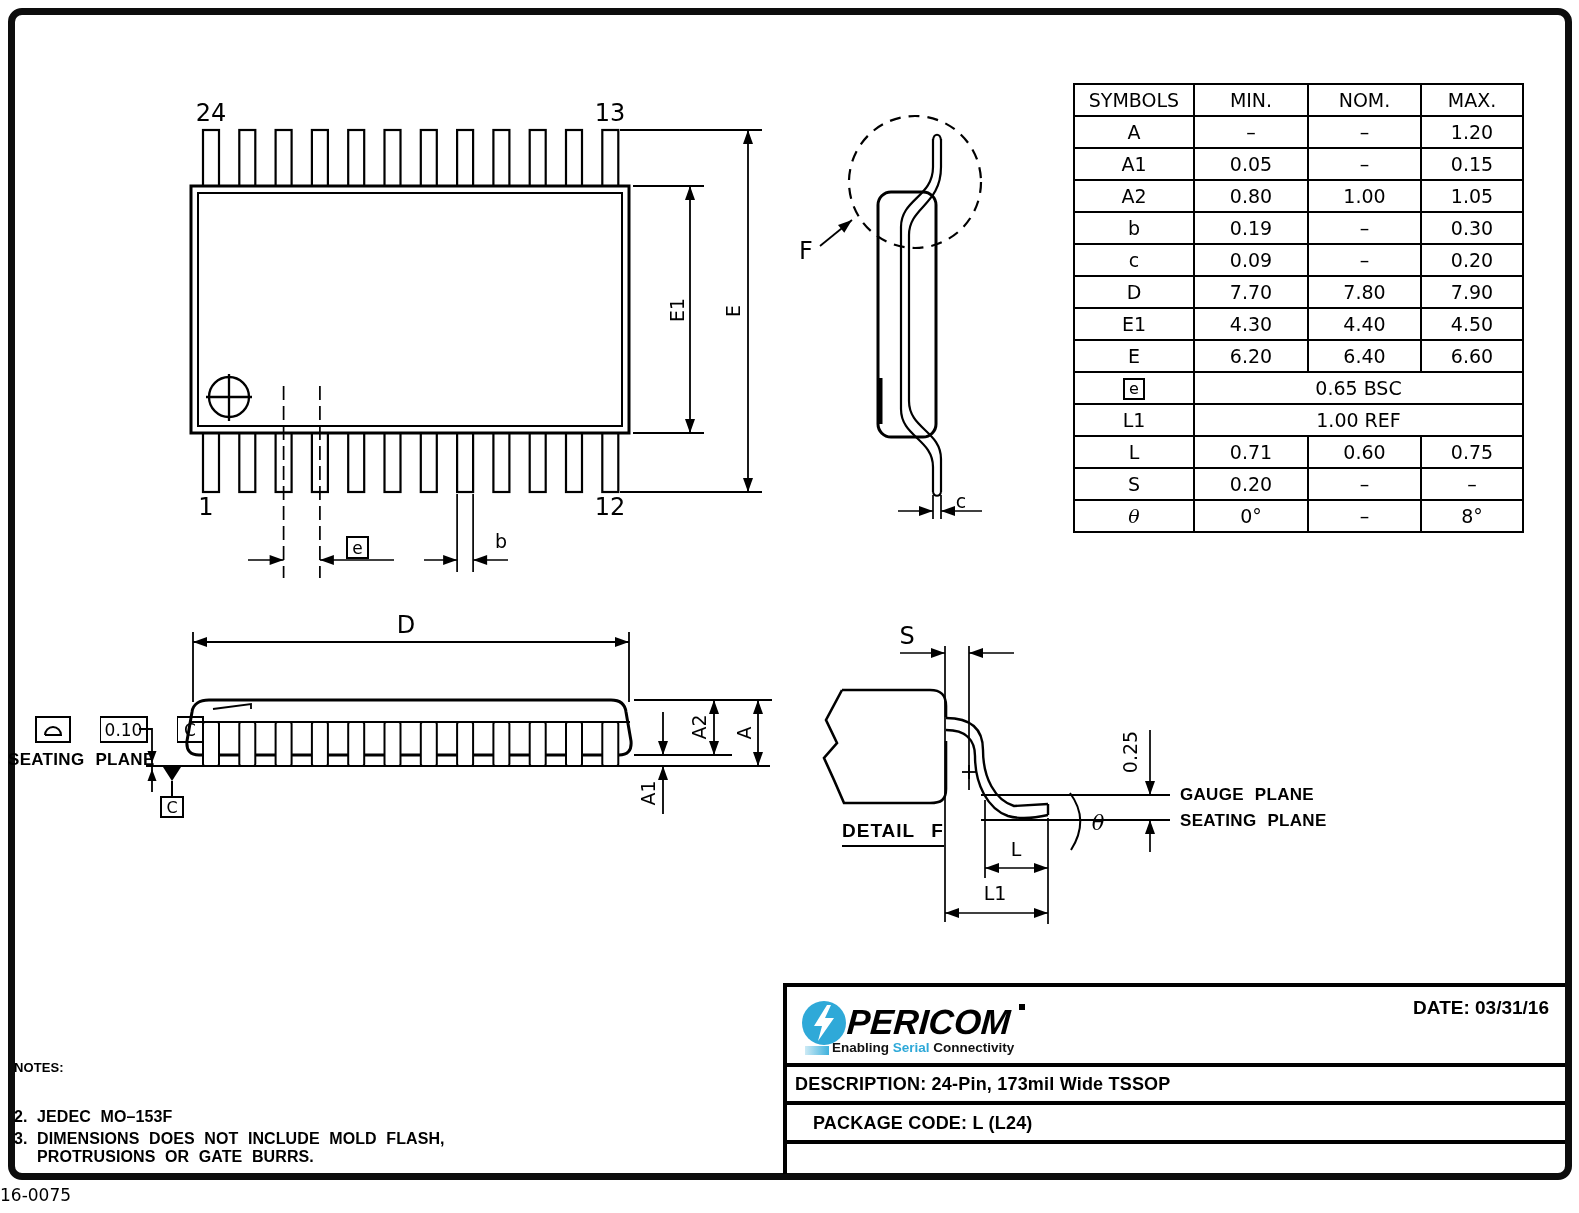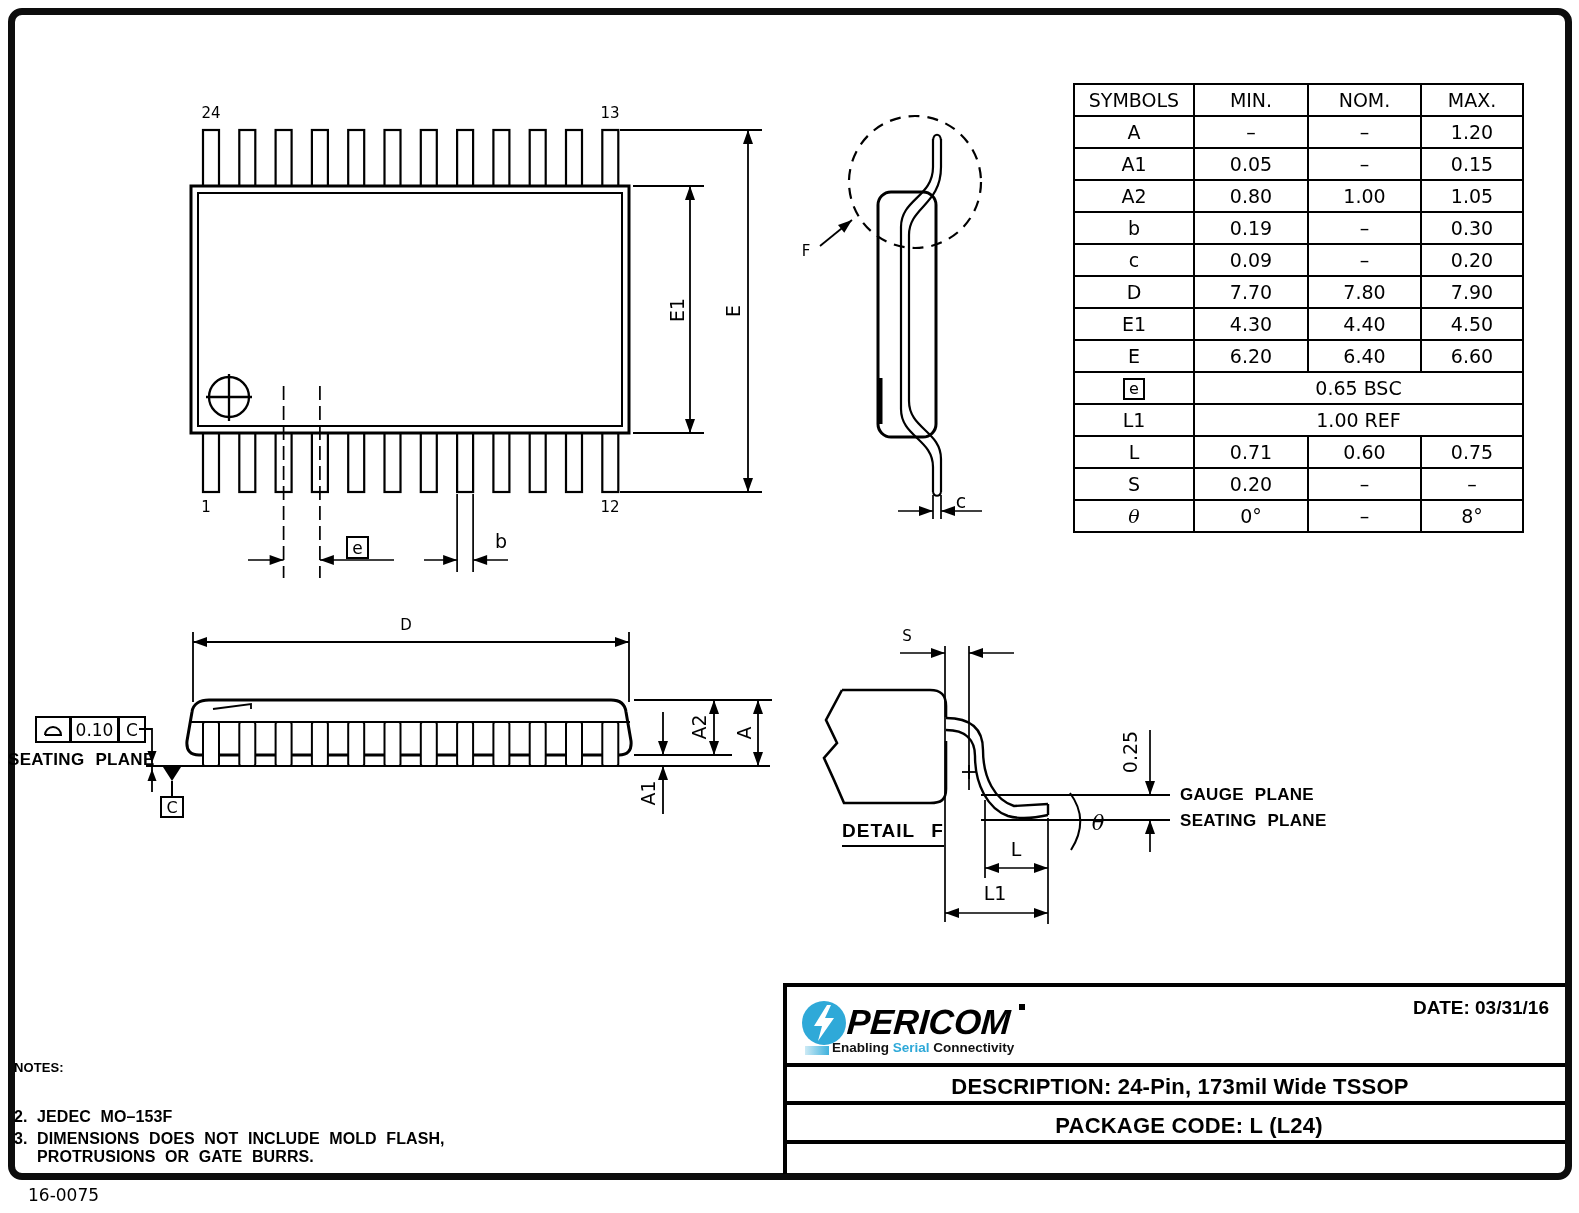--- a/index.html
+++ b/index.html
@@ -7,65 +7,65 @@
         font-family:"DejaVu Sans",sans-serif;color:#000;}
   .frame{position:absolute;left:8px;top:8px;width:1564px;height:1172px;
          border:7px solid #0d0d0d;border-radius:14px;box-sizing:border-box;}
   svg.linework{position:absolute;left:0;top:0;}
   svg.linework *{vector-effect:none;}
 
   
   .lab{position:absolute;font:19px "DejaVu Sans",sans-serif;white-space:nowrap;
        transform:translate(-50%,-50%);line-height:1;}
   .lab.rot{transform:translate(-50%,-50%) rotate(-90deg);}
-  .lab.big{font-size:15px;}
+  .lab.big{font-size:24px;}
   .lab.it{font-style:italic;font-family:"DejaVu Serif",serif;font-size:21px;}
   .cadcaps{position:absolute;font:17px "Liberation Sans",sans-serif;font-weight:700;
            letter-spacing:.3px;word-spacing:6px;white-space:nowrap;line-height:1;}
   .boxlab{position:absolute;border:2.5px solid #000;font:17px "DejaVu Sans",sans-serif;
           width:23px;height:23px;display:flex;align-items:center;justify-content:center;box-sizing:border-box;}
   .detailf{position:absolute;font:19px "Liberation Sans",sans-serif;font-weight:700;
            word-spacing:10px;border-bottom:2.5px solid #000;padding-bottom:3px;letter-spacing:1px;}
 
   
-  .fcf{position:absolute;left:35px;top:716px;display:flex;height:27px;box-sizing:border-box;}
+  .fcf{position:absolute;left:35px;top:716px;display:flex;height:27px;box-sizing:border-box;gap:29px;}
   .fcf .cell{border:2.5px solid #000;border-left-width:1.5px;display:flex;align-items:center;
              justify-content:center;font:17px "DejaVu Sans",sans-serif;box-sizing:border-box;height:27px;}
   .fcf .cell:first-child{border-left-width:2.5px;}
   .datumbox{position:absolute;left:160px;top:796px;width:24px;height:22px;border:2.5px solid #000;
             box-sizing:border-box;display:flex;align-items:center;justify-content:center;
             font:16px "DejaVu Sans",sans-serif;}
 
   
   .dim-table{position:absolute;left:1073px;top:83px;border-collapse:collapse;table-layout:fixed;
              font:19px "DejaVu Sans",sans-serif;}
   .dim-table th,.dim-table td{border:2.6px solid #000;text-align:center;height:30px;padding:0;
              font-weight:normal;overflow:hidden;}
   .dim-table .boxed{border:2px solid #000;padding:0 4px;font-size:16px;line-height:1.1;display:inline-block;}
   .dim-table .it{font-style:italic;font-family:"DejaVu Serif",serif;}
 
   
   .tblock{position:absolute;left:783px;top:983px;width:782px;height:191px;border-top:4px solid #000;
           border-left:4px solid #000;box-sizing:border-box;font-family:"Liberation Sans",sans-serif;}
   .tb-row{position:relative;border-bottom:4px solid #000;box-sizing:border-box;}
   .tb-row.last{border-bottom:none;}
-  .tb-text{font-size:22px;font-weight:700;letter-spacing:.2px;text-align:center;}
+  .tb-text{font-size:18px;font-weight:700;letter-spacing:.2px;}
   .tb-date{position:absolute;right:16px;top:10px;font-size:19px;font-weight:700;}
   .logo-icon{position:absolute;left:14px;top:13px;}
   .logo-word{position:absolute;left:60px;top:15px;font-size:35px;font-weight:800;font-style:italic;
              letter-spacing:0;transform:skewX(-4deg);}
   .logo-reg{position:absolute;left:232px;top:17px;width:6px;height:6px;background:#000;}
   .logo-tagbar{position:absolute;left:18px;top:59px;width:24px;height:9px;
                background:linear-gradient(90deg,#cdeaf5,#3fb2dd);}
   .logo-tagline{position:absolute;left:45px;top:53px;font-size:13.5px;font-weight:800;}
 
   
   .note{position:absolute;font:16px "Liberation Sans",sans-serif;font-weight:700;
         letter-spacing:.1px;word-spacing:5px;white-space:nowrap;}
-  .docnum{position:absolute;left:28px;top:1185px;font:17px "DejaVu Sans",sans-serif;text-align:center;}
+  .docnum{position:absolute;left:0;top:1185px;font:17px "DejaVu Sans",sans-serif;text-align:center;}
 </style>
 </head>
 <body>
 
 <div class="page">
 
   <div class="frame"></div>
 
   <svg class="linework" width="1579" height="1213" viewBox="0 0 1579 1213">
     <defs>

